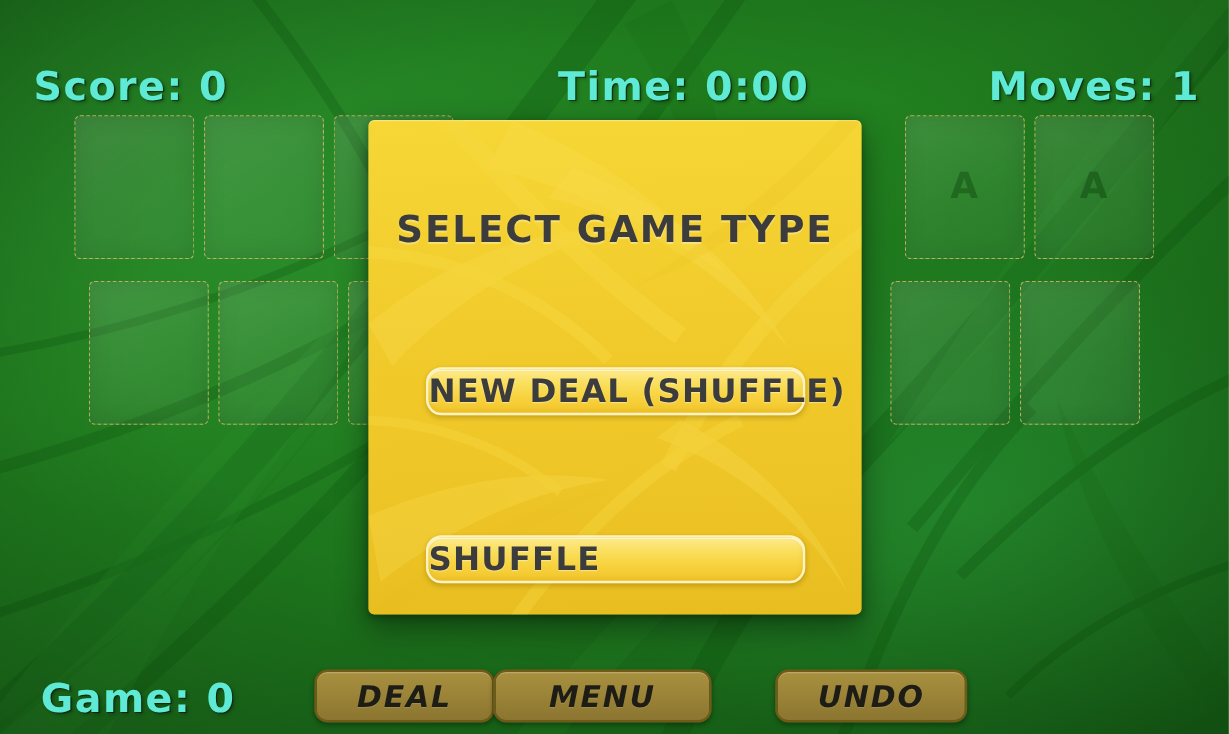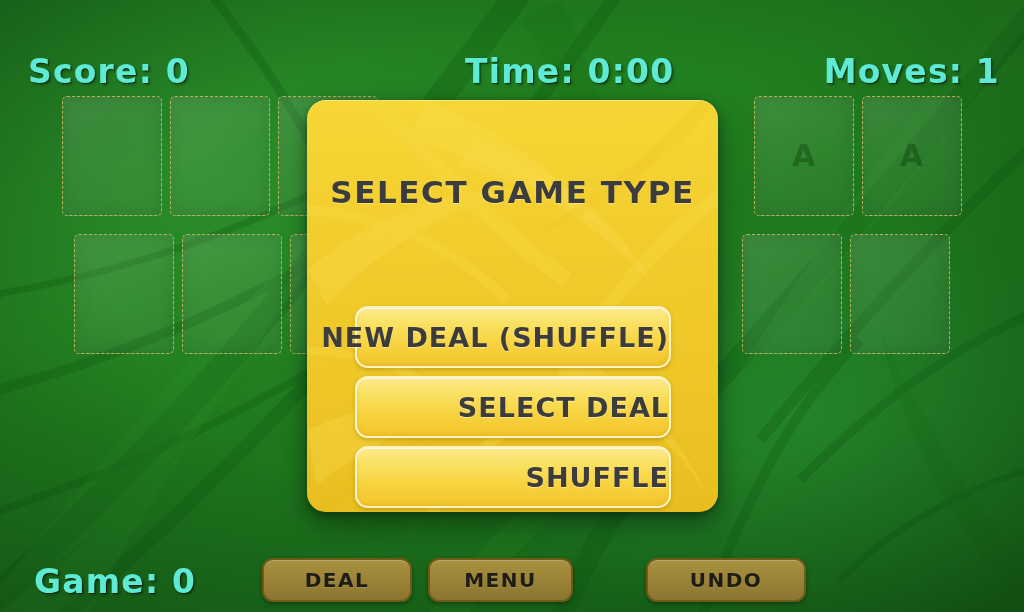--- a/index.html
+++ b/index.html
@@ -86,35 +86,36 @@
     border-radius:11px;
     border:2px solid #6e5b18;
     background:linear-gradient(180deg,#a89040 0%, #9c8538 45%, #8b7530 100%);
     box-shadow:0 2px 4px rgba(0,0,0,.35), inset 0 1px 0 rgba(255,255,255,.22);
     display:flex; align-items:center; justify-content:center;
     cursor:pointer;
   }
   .tool-btn span{
     font-family:"DejaVu Sans", sans-serif;
     font-weight:bold;
-    font-size:20px;
+    font-size:25px;
     letter-spacing:1.5px;
     color:#1d1d16;
     text-shadow:0 1px 0 rgba(255,255,255,.12);
+    font-style:italic;
   }
   #btn-deal{ left:262px; width:150px; }
-  #btn-menu{ left:428px; width:145px; }
+  #btn-menu{ left:411px; width:182px; }
   #btn-undo{ left:610px; width:160px;margin-left:36px; }
 
   
   #dialog{
     position:absolute;
     left:307px; top:100px;
     width:411px; height:412px;
-    border-radius:19px;
+    border-radius:5px;
     background:
       linear-gradient(178deg, #f6d735 0%, #f1cb2b 42%, #eec526 72%, #e8bd20 100%);
     box-shadow:
       0 10px 26px rgba(0,0,0,.42),
       0 2px 6px rgba(0,0,0,.28),
       inset 0 1px 0 rgba(255,255,255,.35);
     overflow:hidden;
   }
   .dlg-texture{
     position:absolute; inset:0;
@@ -132,29 +133,29 @@
     font-size:31px;
     letter-spacing:1.6px;
     color:#3c3c3c;
     text-shadow:0 1px 1px rgba(255,255,255,.35);
   }
 
   .dlg-btn{
     position:absolute;
     left:48px;
     width:316px;
-    height:62px;
+    height:40px;
     border-radius:13px;
     border:2px solid #fdf3c4;
     background:linear-gradient(180deg,#fdea8e 0%, #fae05f 30%, #f7d33f 62%, #f3c62c 100%);
     box-shadow:
       0 2px 4px rgba(120,90,0,.32),
       inset 0 1px 0 rgba(255,255,255,.75),
       inset 0 -2px 4px rgba(190,140,0,.18);
-    display:flex; align-items:center; justify-content:flex-end;
+    display:flex; align-items:center; justify-content:flex-start;
     cursor:pointer;
   }
   .dlg-btn span{
     font-family:"DejaVu Sans", sans-serif;
     font-weight:bold;
     font-size:27px;
     letter-spacing:1px;
     color:#3c3c3c;
     text-shadow:0 1px 1px rgba(255,255,255,.45);
     white-space:nowrap;
@@ -255,22 +256,19 @@
           <path d="M0,412 C60,360 130,320 210,305 C130,340 60,380 20,412 Z"></path>
         </g>
       </svg>
     </div>
 
     <div class="dlg-title">SELECT GAME TYPE</div>
 
     <div class="dlg-btn" id="dlg-btn-0">
       <span>NEW DEAL (SHUFFLE)</span>
     </div>
-    <div class="dlg-btn" id="dlg-btn-1">
-      <span>SELECT DEAL</span>
-    </div>
     <div class="dlg-btn" id="dlg-btn-2">
       <span>SHUFFLE</span>
     </div>
 
   </div>
 
 </div>
 
 </body></html>

